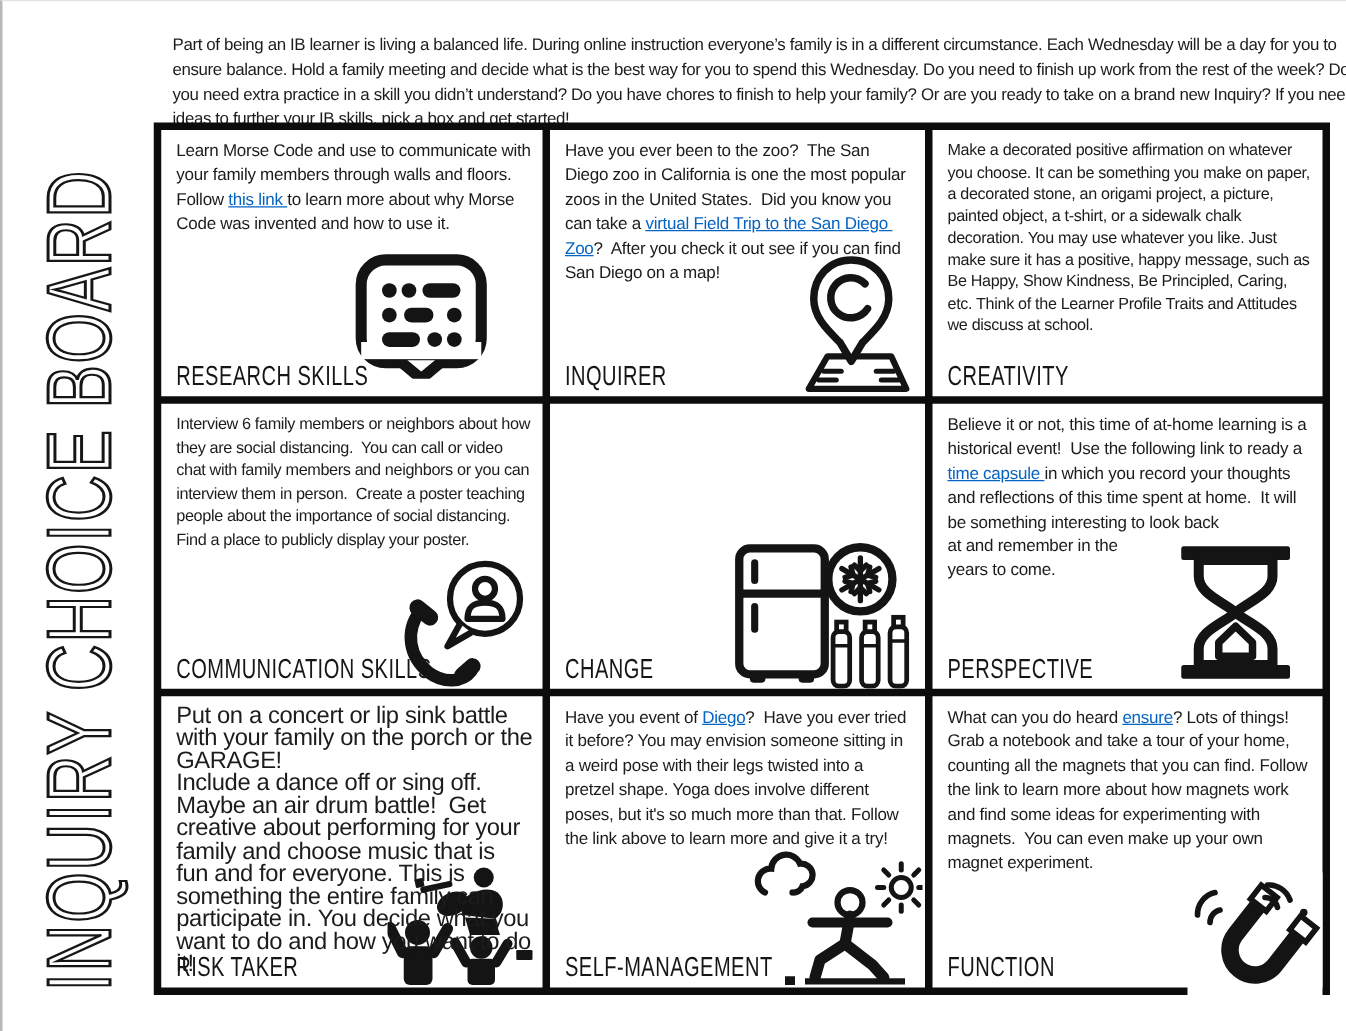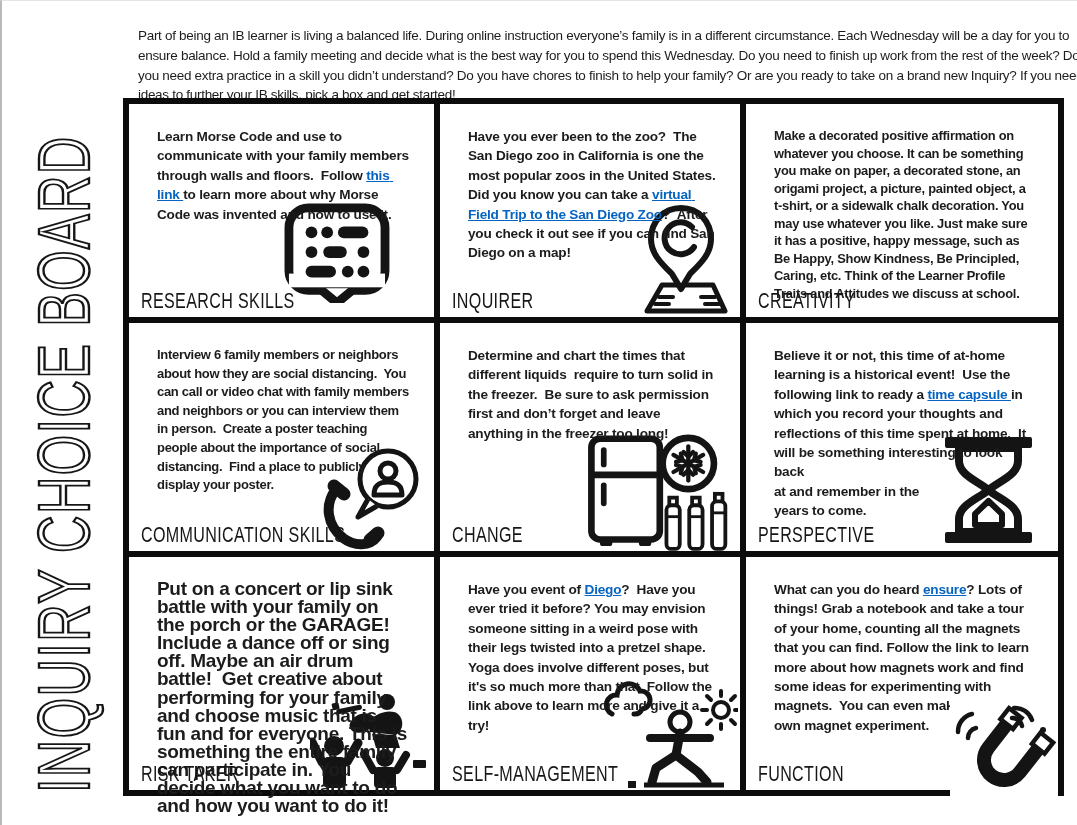--- a/index.html
+++ b/index.html
@@ -31,22 +31,22 @@
   .grid{
     position:absolute;left:121px;top:97px;width:941px;height:698px;
     box-sizing:border-box;background:#0c0c0c;
     display:grid;
     grid-template-columns:305px 300px 312px;
     grid-template-rows:213px 228px 233px;
     gap:6px;padding:6px;
   }
   .cell{position:relative;background:#ffffff;padding:7px 8px 4px 12px;box-sizing:border-box;}
   .cell-text{
-    margin:16px;font-size:13.6px;line-height:19.4px;letter-spacing:-0.2px;
-    white-space:pre-wrap;color:#1c1c1c;position:relative;z-index:1;font-weight:bold;
+    margin:0;font-size:13.6px;line-height:19.4px;letter-spacing:-0.2px;
+    white-space:pre-wrap;color:#1c1c1c;position:relative;z-index:1;
   }
   .c3 .cell-text{font-size:12.9px;line-height:17.5px;letter-spacing:-0.25px;}
   .c4 .cell-text{font-size:13px;line-height:18.6px;letter-spacing:-0.3px;}
   .c7 .cell-text{font-size:19px;line-height:18.1px;letter-spacing:-0.3px;}
   a.link{text-decoration:underline;color:var(--link-color,#0563c1);cursor:pointer;}
   .cell-label{
     position:absolute;left:12px;bottom:5px;
     font-size:22px;line-height:22px;white-space:nowrap;
     transform:scaleX(0.73);transform-origin:0 100%;
     color:#161616;letter-spacing:0.5px;z-index:2;
@@ -123,21 +123,20 @@
         <path d="M60 50 C60 40 65 37 74 37 C83 37 88 40 88 50 Z" fill="none" stroke="#141414" stroke-width="5" stroke-linejoin="round"></path>
         <path d="M22 44 C10 60 13 80 29 93 C41 102 56 101 63 92" fill="none" stroke="#141414" stroke-width="10" stroke-linecap="round"></path>
         <line x1="20" y1="41" x2="30" y2="49" stroke="#141414" stroke-width="13" stroke-linecap="round"></line>
         <line x1="56" y1="95" x2="64" y2="88" stroke="#141414" stroke-width="13" stroke-linecap="round"></line>
       </svg>
     </div>
     <div class="cell-label">COMMUNICATION SKILLS</div>
   </div>
 
   <div class="cell c5">
-    <p class="cell-text"><span>Determine and chart the times that different liquids  require to turn solid in the freezer.  Be sure to ask permission first and don’t forget and leave anything in the freezer too long!</span></p>
     <div class="cell-icon icon-freezer">
       <svg viewBox="0 0 160 126">
         <rect x="12" y="8" width="72" height="106" rx="9" fill="#fff" stroke="#141414" stroke-width="7"></rect>
         <line x1="12" y1="46" x2="84" y2="46" stroke="#141414" stroke-width="7"></line>
         <line x1="25" y1="20" x2="25" y2="35" stroke="#141414" stroke-width="6" stroke-linecap="round"></line>
         <line x1="25" y1="57" x2="25" y2="76" stroke="#141414" stroke-width="6" stroke-linecap="round"></line>
         <rect x="21" y="112" width="13" height="9" rx="3" fill="#141414"></rect>
         <rect x="62" y="112" width="13" height="9" rx="3" fill="#141414"></rect>
         <circle cx="114" cy="34" r="27" fill="#fff" stroke="#141414" stroke-width="7"></circle>
         <g stroke="#141414" stroke-width="4.5" stroke-linecap="round" fill="none">

